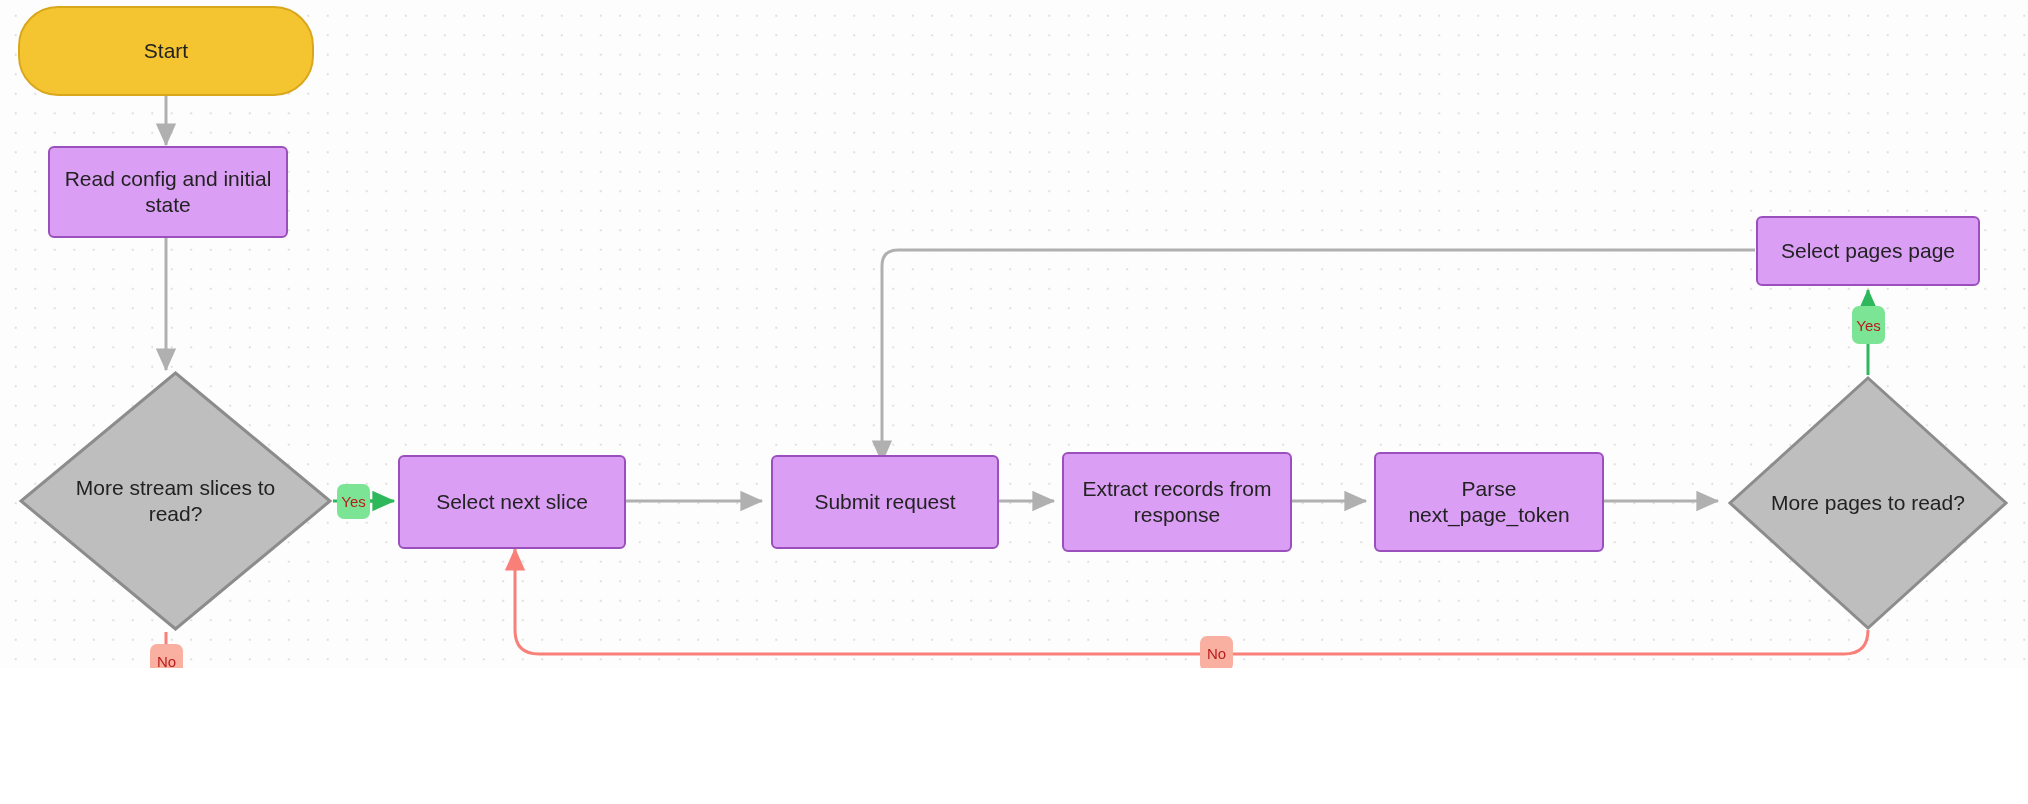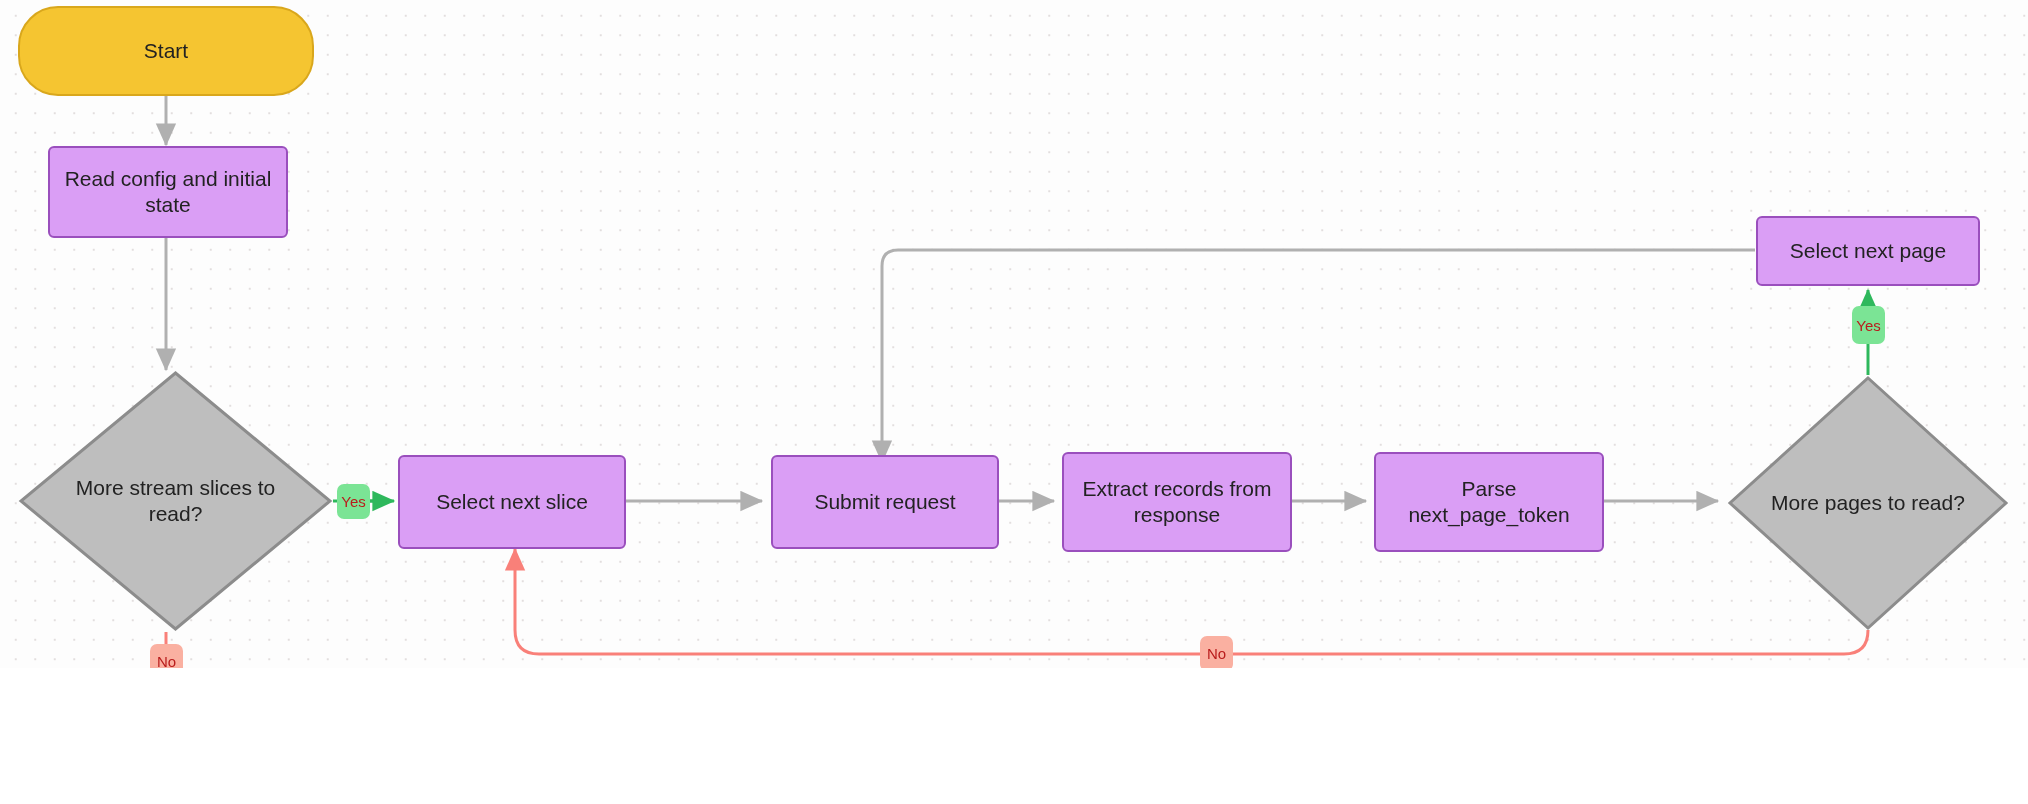--- a/index.html
+++ b/index.html
@@ -153,21 +153,21 @@
   </div>
 
   <div class="node node-decision" style="left:1727px; top:375px; width:282px; height:256px;align-items:center;">
     <svg class="diamond-svg" width="282" height="256" viewBox="0 0 282 256">
       <polygon points="141,3 279,128 141,253 3,128" fill="#BEBEBE" stroke="#8C8C8C" stroke-width="3"></polygon>
     </svg>
     <span class="diamond-label">More pages to read?</span>
   </div>
 
   <div class="node node-process" style="left:1756px; top:216px; width:224px; height:70px; background:#DA9EF5; border-color:#9A4FBD;">
-    <span>Select next page</span>
+    <span>Select pages page</span>
   </div>
 
   <div class="node node-terminal" style="left:34px; top:700px; width:280px; height:88px; background:#FA8585; border-color:#C4595C;text-align:center;">
     <span>End</span>
   </div>
 
   <div class="edge-label" style="left:337px; top:484px; width:33px; height:35px; background:#7BE495;">
     <span>Yes</span>
   </div>
 

